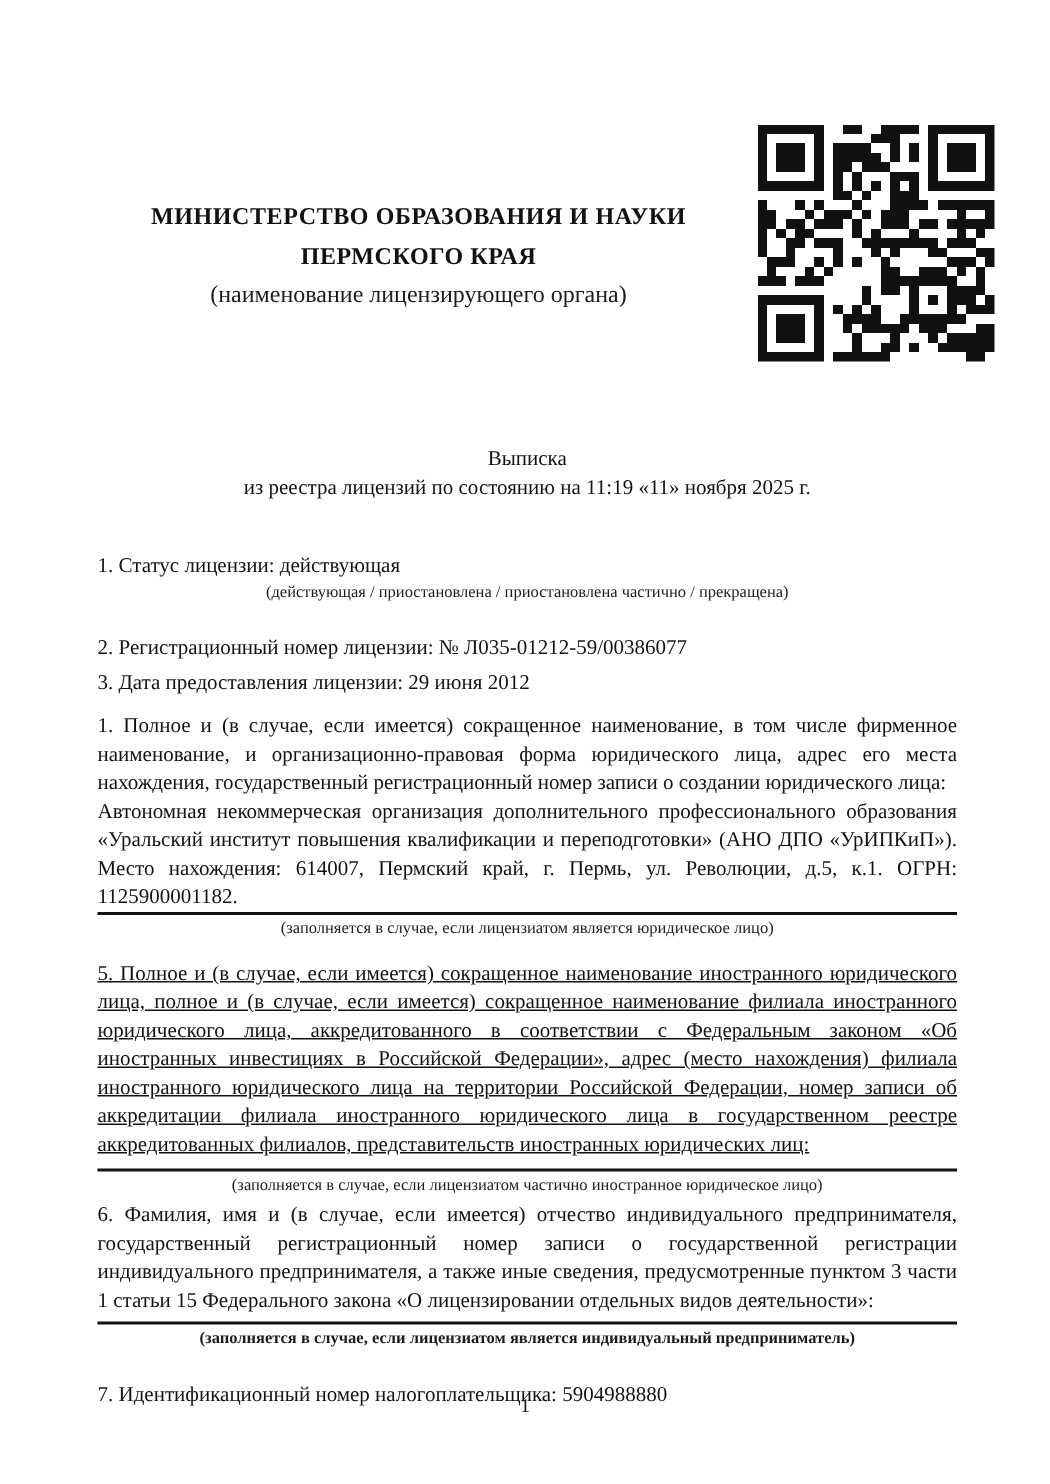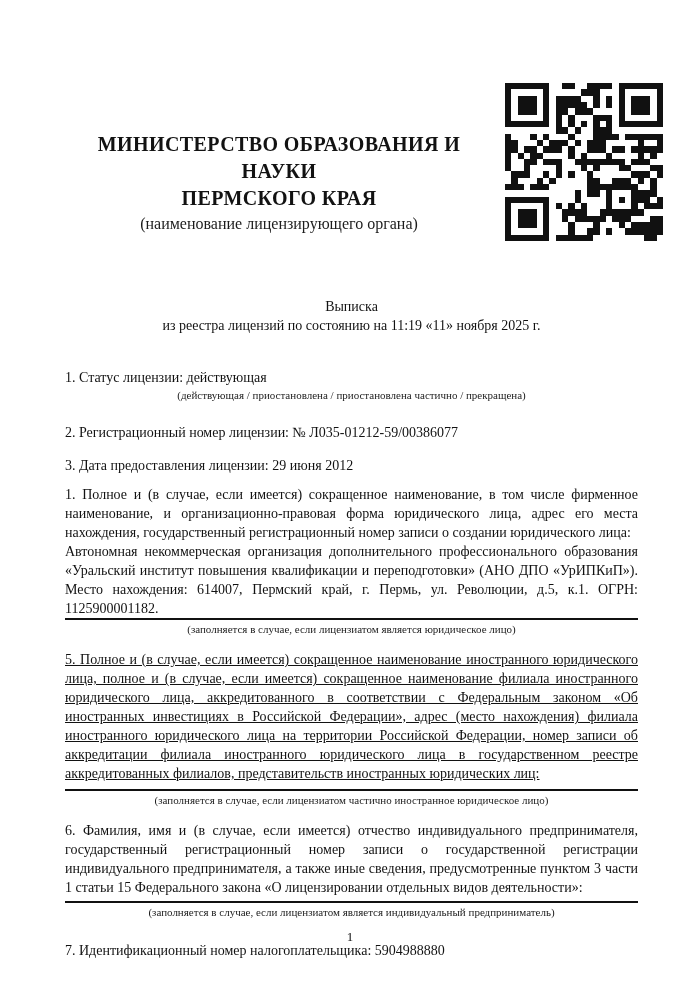--- a/index.html
+++ b/index.html
@@ -19,21 +19,21 @@
   
   .org-header {
     position: absolute;
     left: 65px;
     top: 131px;
     width: 428px;
     text-align: center;
   }
   .org-title {
     font-weight: bold;
-    font-size: 20px;
+    font-size: 16px;
     line-height: 27px;
     letter-spacing: 0.4px;
   }
   .org-caption {
     font-size: 16px;
     line-height: 12px;
     margin-top: 6px;
     color: #1c1c1c;
   }
   .qr-box {
@@ -74,25 +74,25 @@
     margin-top: 2px;
     color: #1c1c1c;
   }
   .fill-line {
     border-top: 2px solid #111111;
   }
   .fill-line .center-caption {
     margin-top: 3px;
   }
   .mt-sm { margin-top: 10px; }
-  .mt-md { margin-top: 14px; }
+  .mt-md { margin-top: 4px; }
   .mt-lg { margin-top: 21px; }
   .mt-xl { margin-top: 22px; }
   .gap6 { margin-top: 6px; }
-  .gap4 { margin-top: 4px; }
+  .gap4 { margin-top: 4px; font-weight: bold; }
   .item5-para { margin-top: 14px; text-decoration: underline; }
   
   .page-number {
     position: absolute;
     left: 0;
     top: 929px;
     width: 700px;
     text-align: center;
     font-size: 13px;
   }

